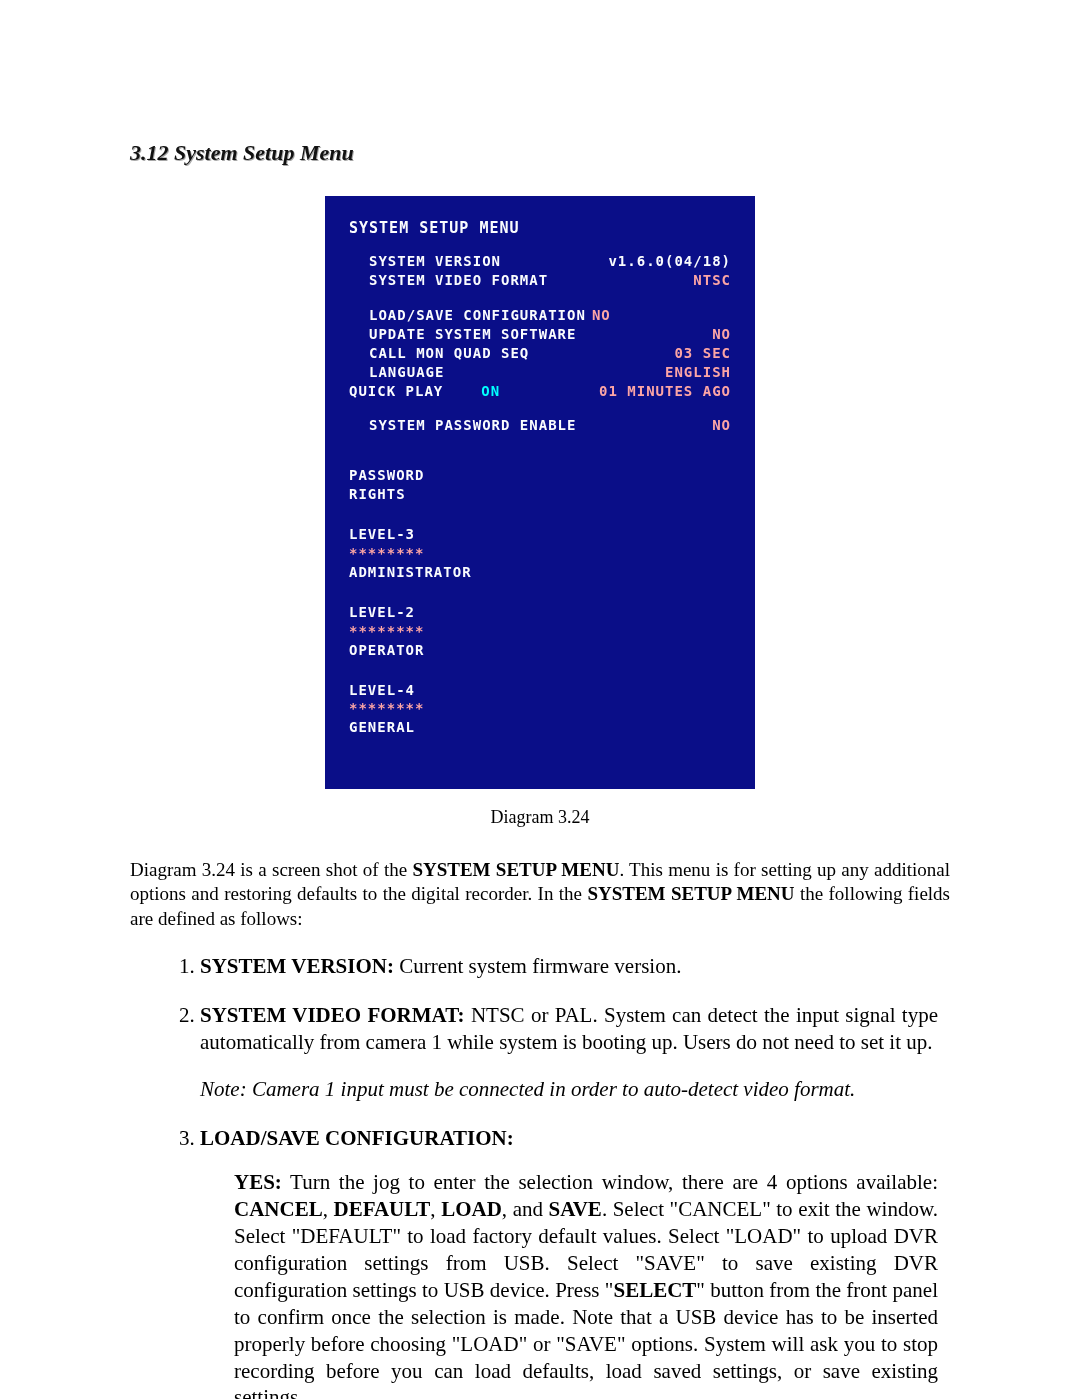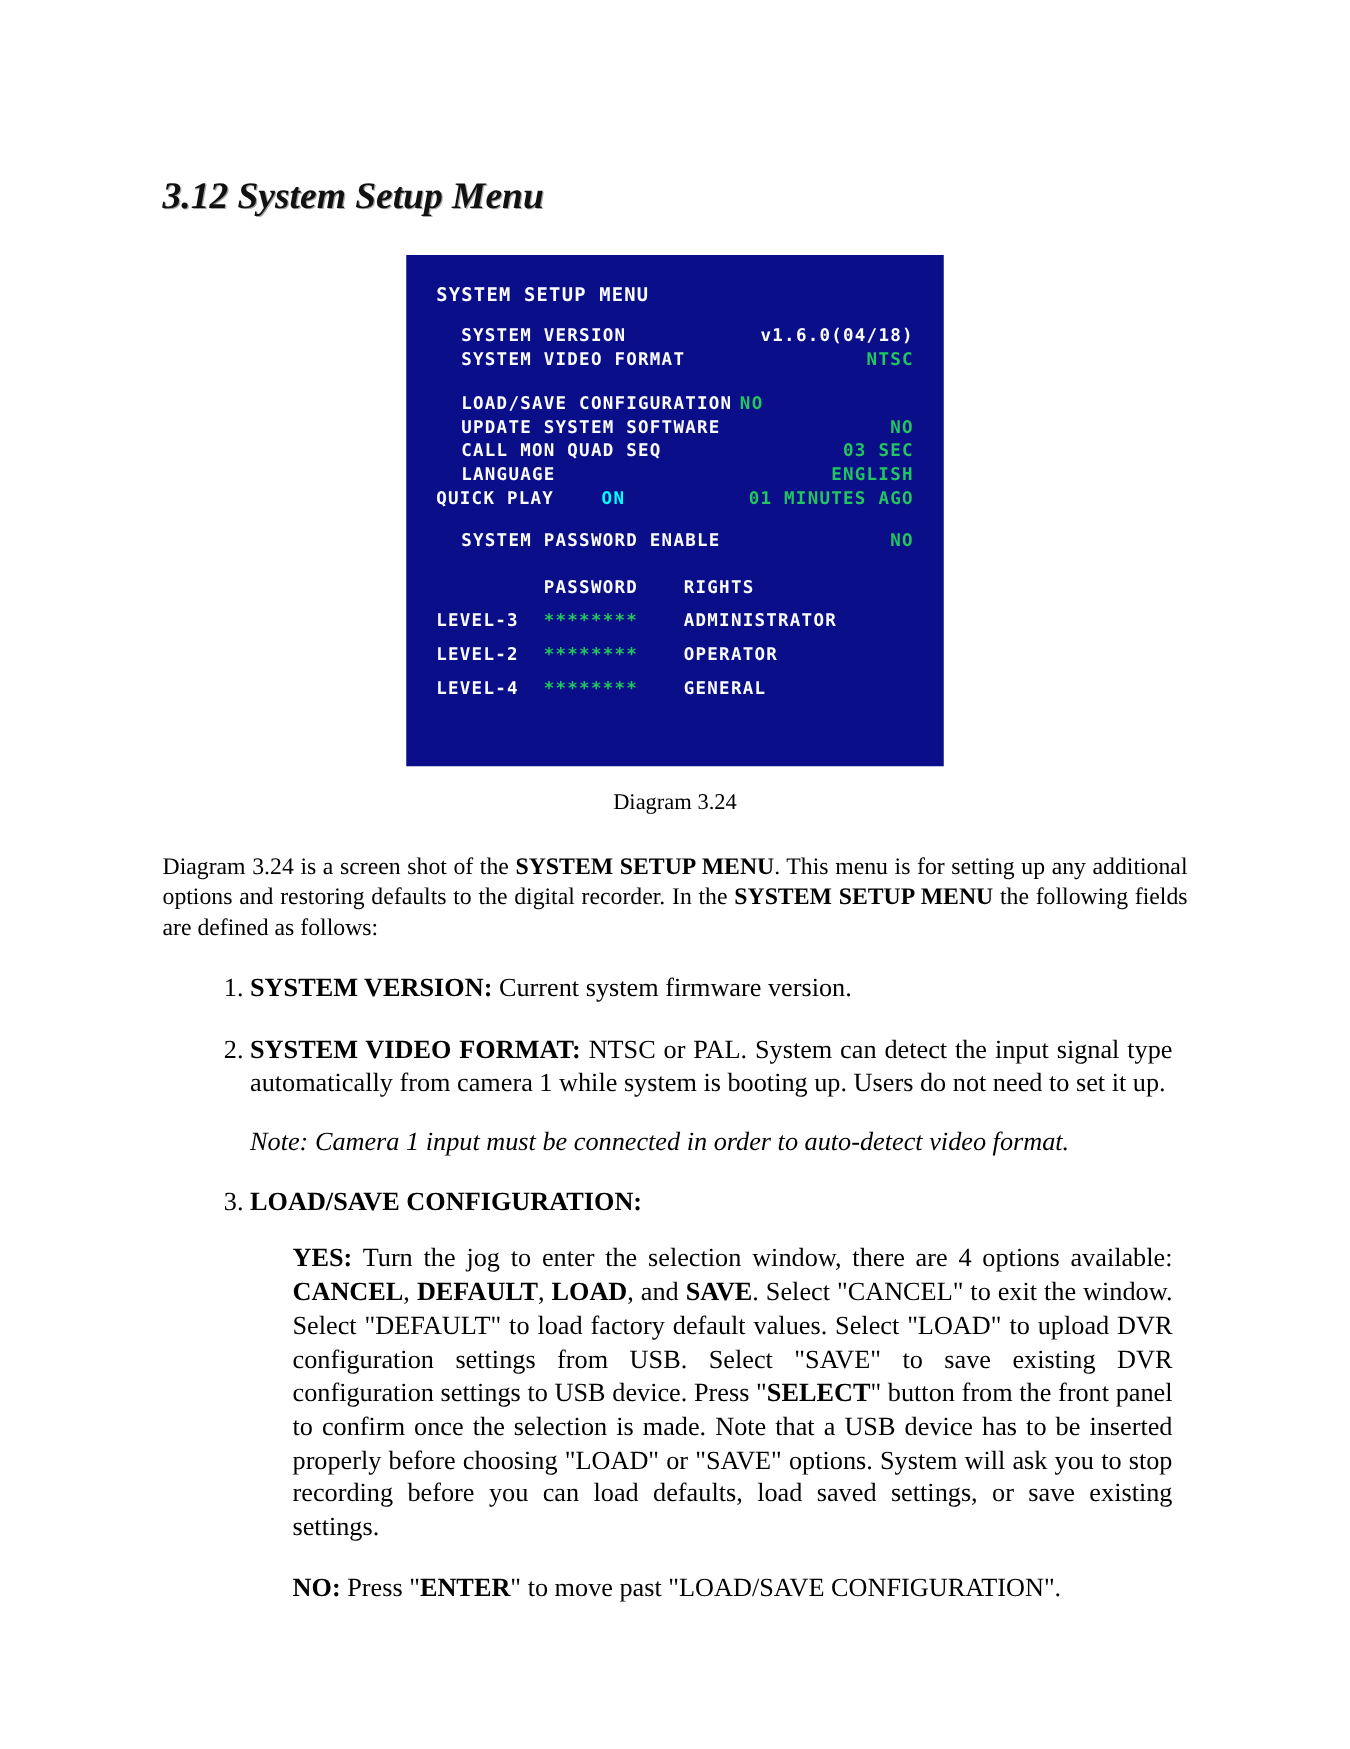--- a/index.html
+++ b/index.html
@@ -10,21 +10,21 @@
     color: #000;
   }
   .page {
     width: 1080px;
     min-height: 1399px;
     box-sizing: border-box;
     padding: 140px 130px 60px 130px;
     position: relative;
   }
   .section-title {
-    font-size: 30px;
+    font-size: 22px;
     font-style: italic;
     font-weight: bold;
     color: #111;
     text-shadow: 1px 1px 0 rgba(0,0,0,0.35);
     margin: 0 0 30px 0;
   }
   
   .dvr {
     width: 430px;
     margin: 0 auto 18px auto;
@@ -35,23 +35,23 @@
     font-weight: bold;
     font-size: 14px;
     color: #fafcfe;
     line-height: 1.35;
     letter-spacing: 1px;
   }
   .dvr .title { font-size: 15px; margin-bottom: 14px; }
   .dvr .row { display: flex; margin-left: 20px; }
   .dvr .label {}
   .dvr .val { margin-left: auto; }
-  .dvr .val.cyan, .dvr .cyan { color: #22c55e; }
+  .dvr .val.cyan, .dvr .cyan { color: #fca5a5; }
   .dvr .section-gap { height: 16px; }
-  .dvr .table-head { display: flex; margin-top: 8px; }
+  .dvr .table-head { display: flex; margin-top: 21px; flex-direction: column; }
   .dvr .c1 { width: 86px; }
   .dvr .c2 { width: 112px; }
   .dvr .c3 {}
   .dvr .quick-play { display: flex; gap: 20px; }
   .dvr .quick-play .qp-on { margin-left: 18px; color: #00ffff; }
   .dvr .quick-play .qp-amt { margin-left: auto; }
   .caption {
     text-align: center;
     font-size: 18px;
     margin: 16px 0 30px 0;

